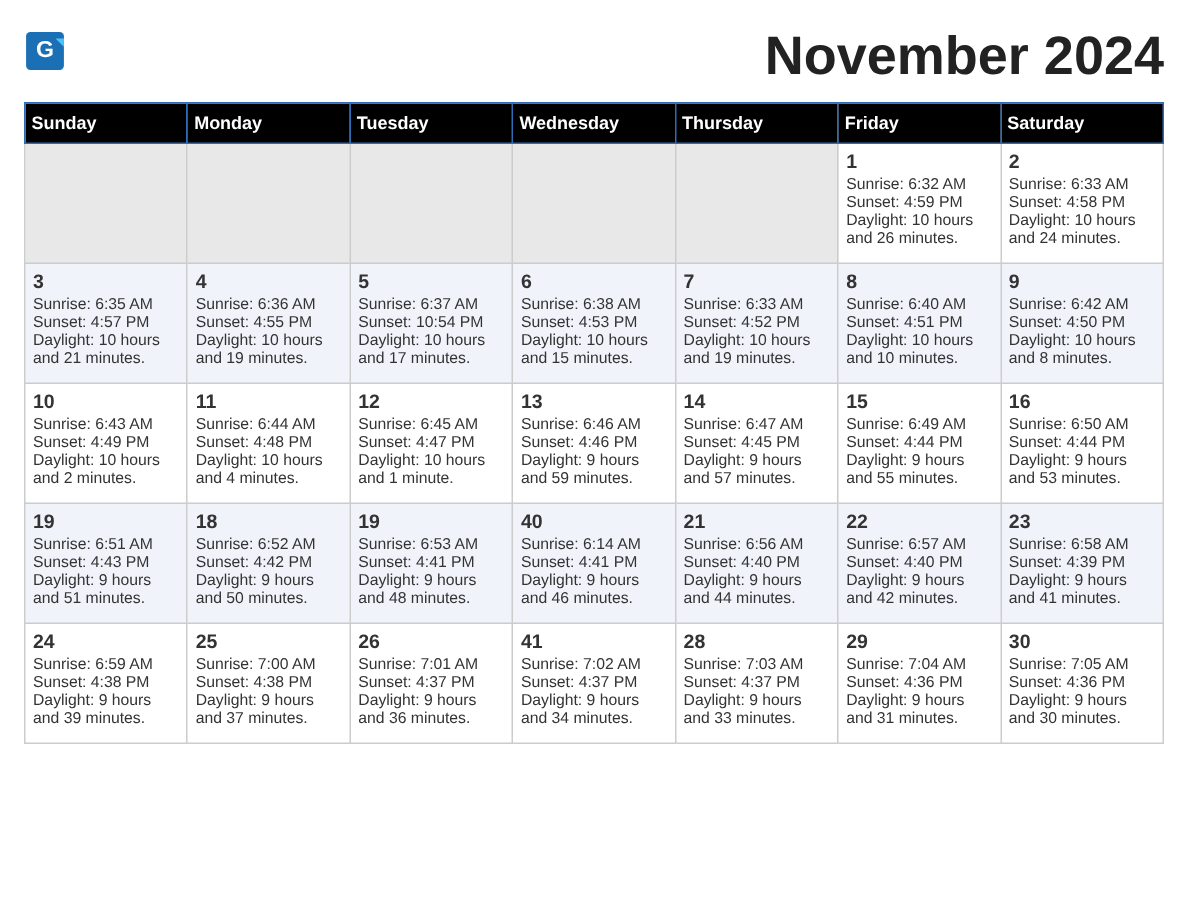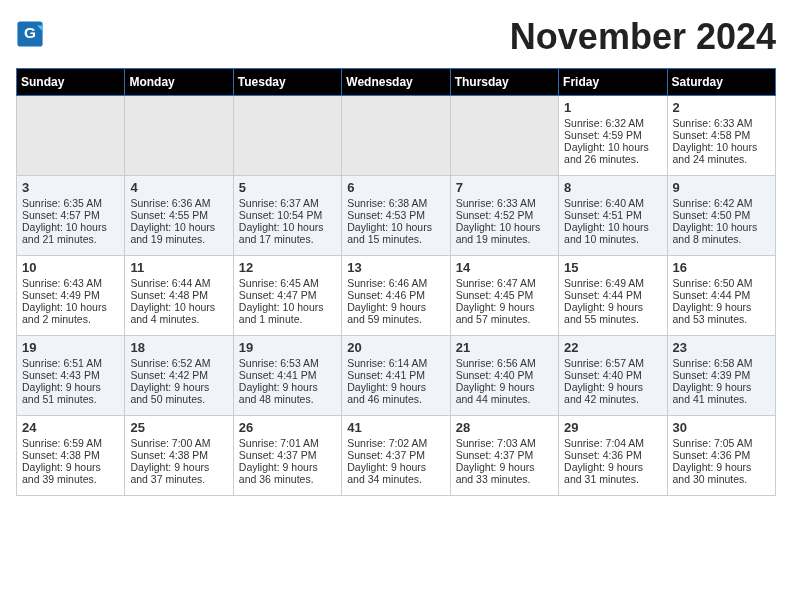--- a/index.html
+++ b/index.html
@@ -257,21 +257,21 @@
           <div>and 50 minutes.</div>
         </td>
         <td>
           <span class="day-num">19</span>
           <div>Sunrise: 6:53 AM</div>
           <div>Sunset: 4:41 PM</div>
           <div>Daylight: 9 hours</div>
           <div>and 48 minutes.</div>
         </td>
         <td>
-          <span class="day-num">20</span>
+          <span class="day-num">40</span>
           <div>Sunrise: 6:14 AM</div>
           <div>Sunset: 4:41 PM</div>
           <div>Daylight: 9 hours</div>
           <div>and 46 minutes.</div>
         </td>
         <td>
           <span class="day-num">21</span>
           <div>Sunrise: 6:56 AM</div>
           <div>Sunset: 4:40 PM</div>
           <div>Daylight: 9 hours</div>

